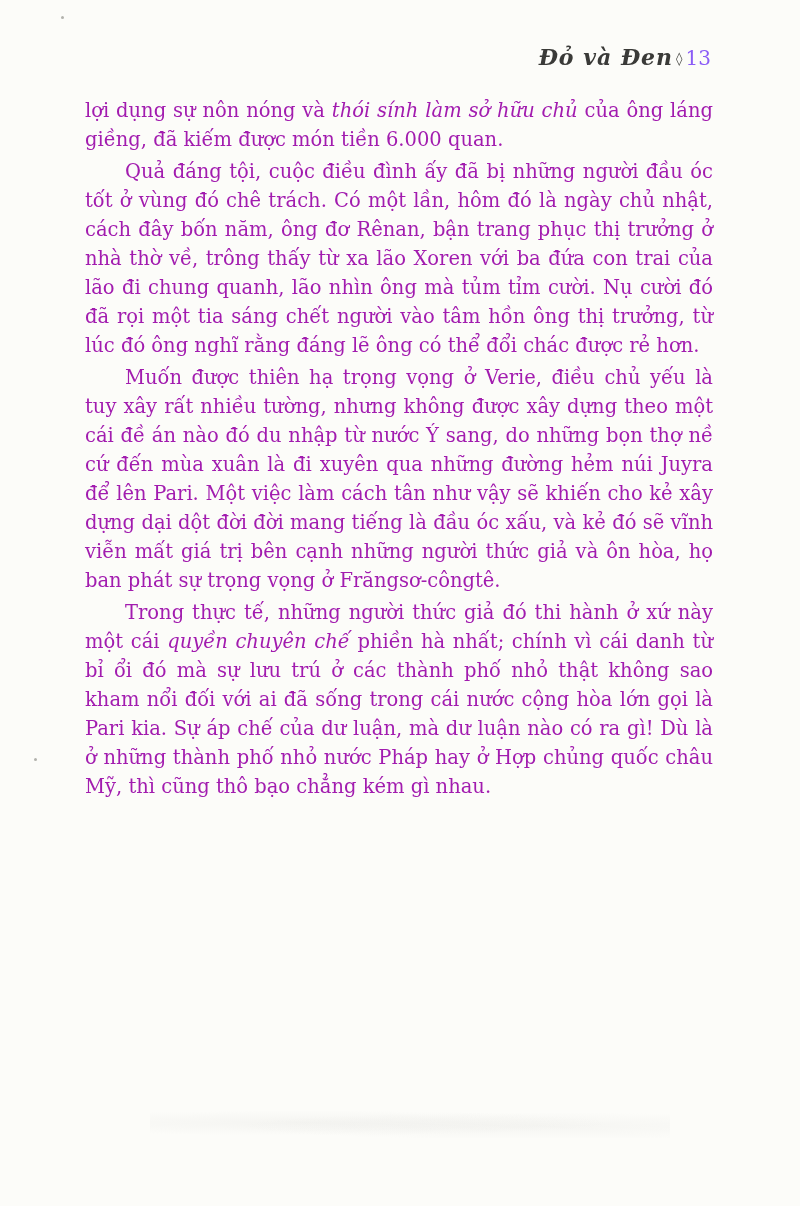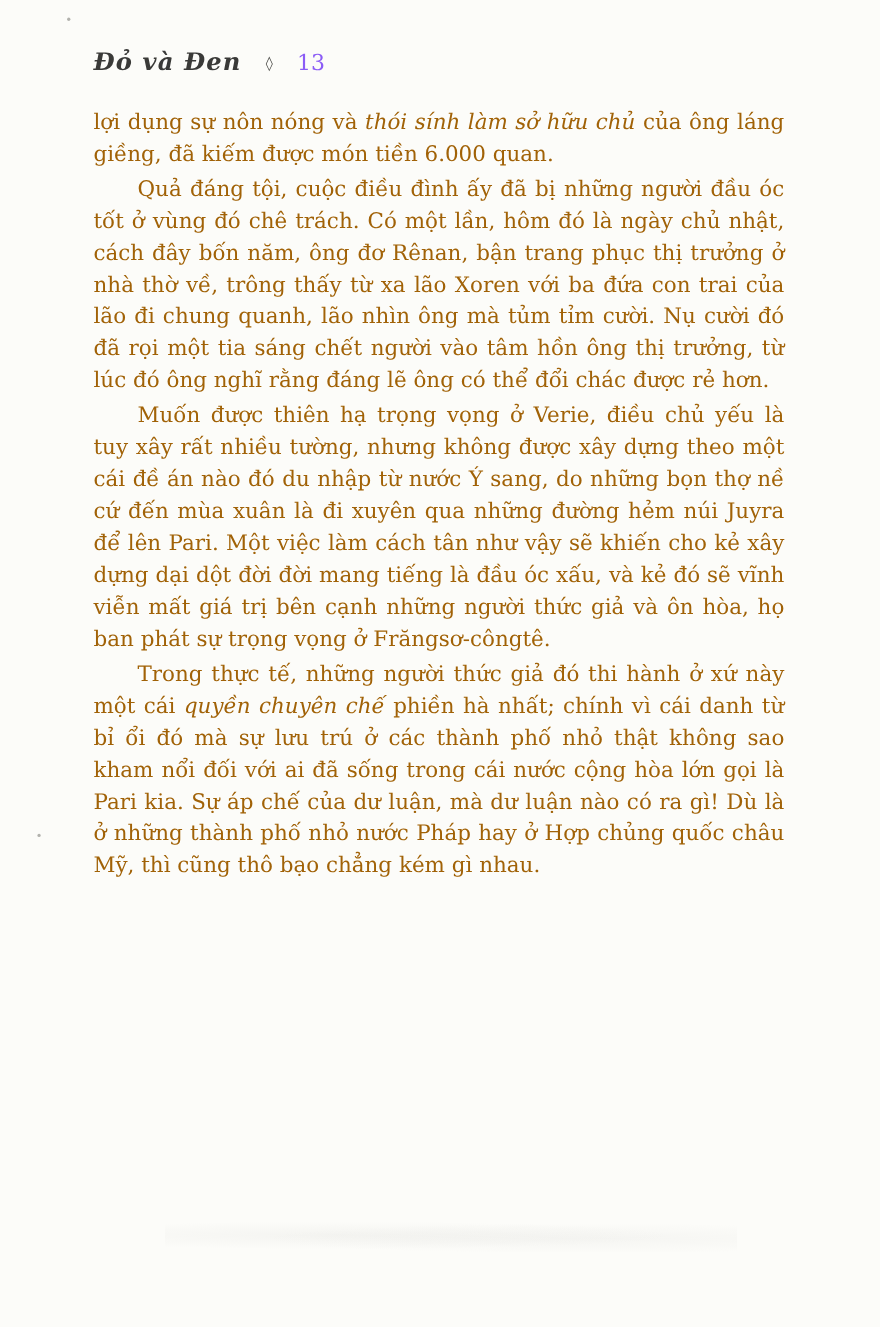--- a/index.html
+++ b/index.html
@@ -32,23 +32,23 @@
   .smudge {
     position: absolute;
     left: 150px; top: 1108px;
     width: 520px; height: 30px;
     background: radial-gradient(ellipse at 30% 50%, rgba(120,120,115,0.06), transparent 60%),
                 radial-gradient(ellipse at 75% 60%, rgba(120,120,115,0.05), transparent 55%);
   }
 
   .page-header {
     display: flex;
-    justify-content: flex-start;
+    justify-content: flex-end;
     align-items: baseline;
-    gap: 22px;
+    gap: 3px;
     margin-bottom: 26px;
     padding-right: 2px;
   }
   .book-title {
     font-style: italic;
     font-weight: 700;
     font-size: 22px;
     letter-spacing: 1px;
     color: #3a3a38;
   }
@@ -60,21 +60,21 @@
   }
   .page-number {
     font-size: 20px;
     color: #8b5cf6;
   }
 
   .page-body {
     font-size: 19.5px;
     line-height: 29px;
     text-align: justify;
-    color: #a16207;
+    color: #a21caf;
   }
   .para {
     text-indent: 40px;
     margin-bottom: 3px;
   }
   .para.no-indent {
     text-indent: 0;
   }
   .para em {
     font-style: italic;

